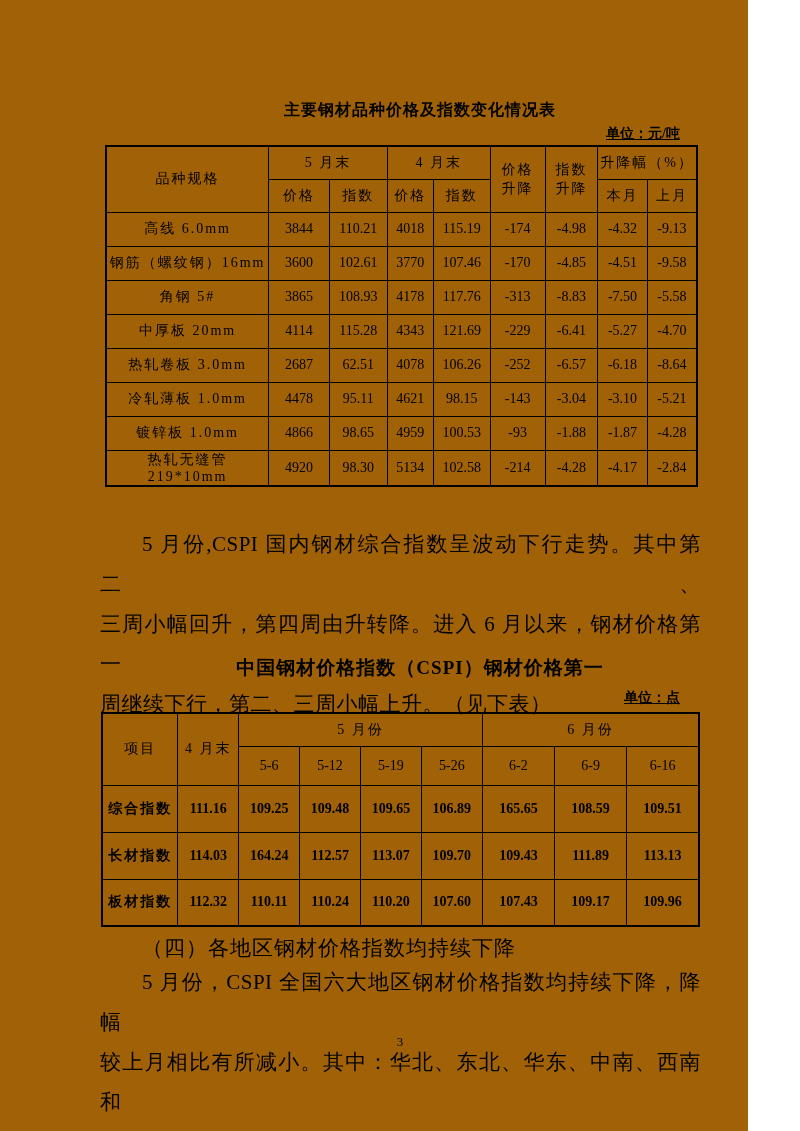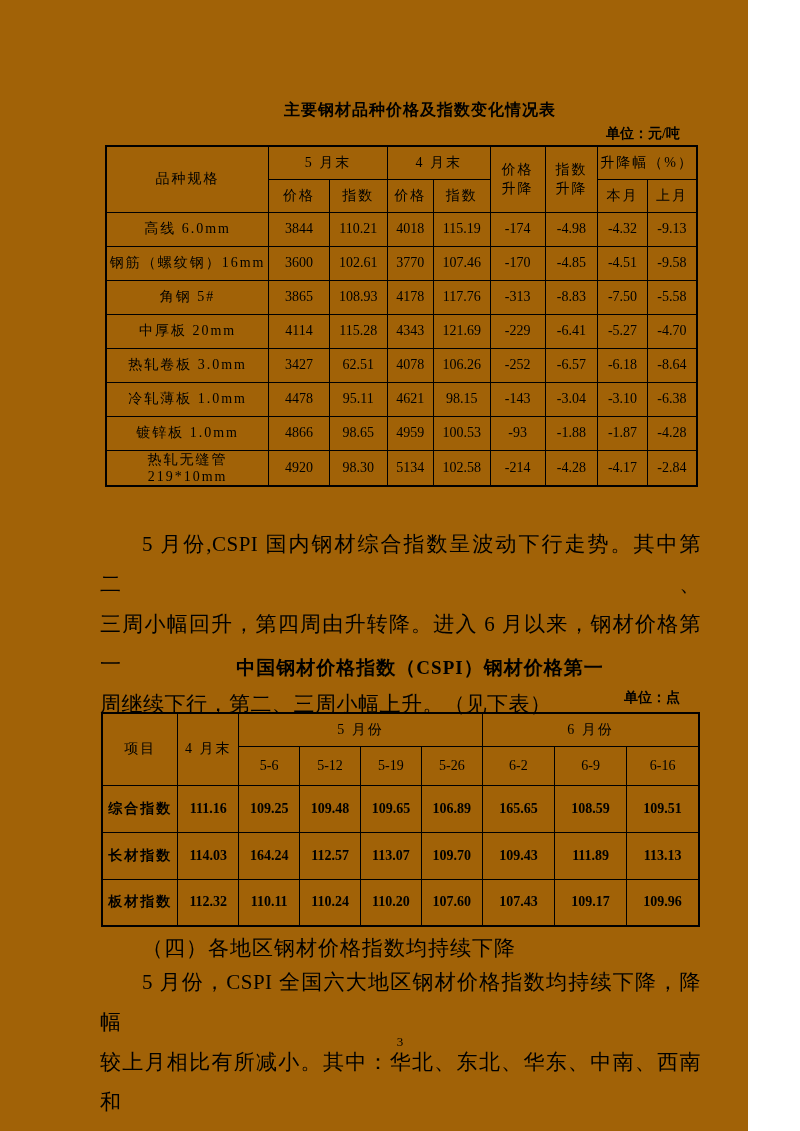--- a/index.html
+++ b/index.html
@@ -32,20 +32,21 @@
   .t1 { top: 99px;  font-size: 16px; line-height: 22px; }
   .t2 { top: 655px; font-size: 19px; line-height: 26px; }
   .unit {
     position: absolute;
     left: 100px;
     width: 580px;
     text-align: right;
     font-weight: 700;
     font-size: 14px;
     line-height: 18px;
+    text-decoration: underline;
   }
   .u1 { top: 125px; }
   .u2 { top: 689px; }
   
   .tbl {
     position: absolute;
     border-collapse: collapse;
     table-layout: fixed;
     border: 2px solid #000;
     font-size: 14px;
@@ -188,39 +189,39 @@
         <td>115.28</td>
         <td>4343</td>
         <td>121.69</td>
         <td>-229</td>
         <td>-6.41</td>
         <td>-5.27</td>
         <td>-4.70</td>
       </tr>
       <tr class="drow">
         <td class="lbl">热轧卷板 3.0mm</td>
-        <td>3427</td>
+        <td>2687</td>
         <td>62.51</td>
         <td>4078</td>
         <td>106.26</td>
         <td>-252</td>
         <td>-6.57</td>
         <td>-6.18</td>
         <td>-8.64</td>
       </tr>
       <tr class="drow">
         <td class="lbl">冷轧薄板 1.0mm</td>
         <td>4478</td>
         <td>95.11</td>
         <td>4621</td>
         <td>98.15</td>
         <td>-143</td>
         <td>-3.04</td>
         <td>-3.10</td>
-        <td>-6.38</td>
+        <td>-5.21</td>
       </tr>
       <tr class="drow">
         <td class="lbl">镀锌板 1.0mm</td>
         <td>4866</td>
         <td>98.65</td>
         <td>4959</td>
         <td>100.53</td>
         <td>-93</td>
         <td>-1.88</td>
         <td>-1.87</td>

